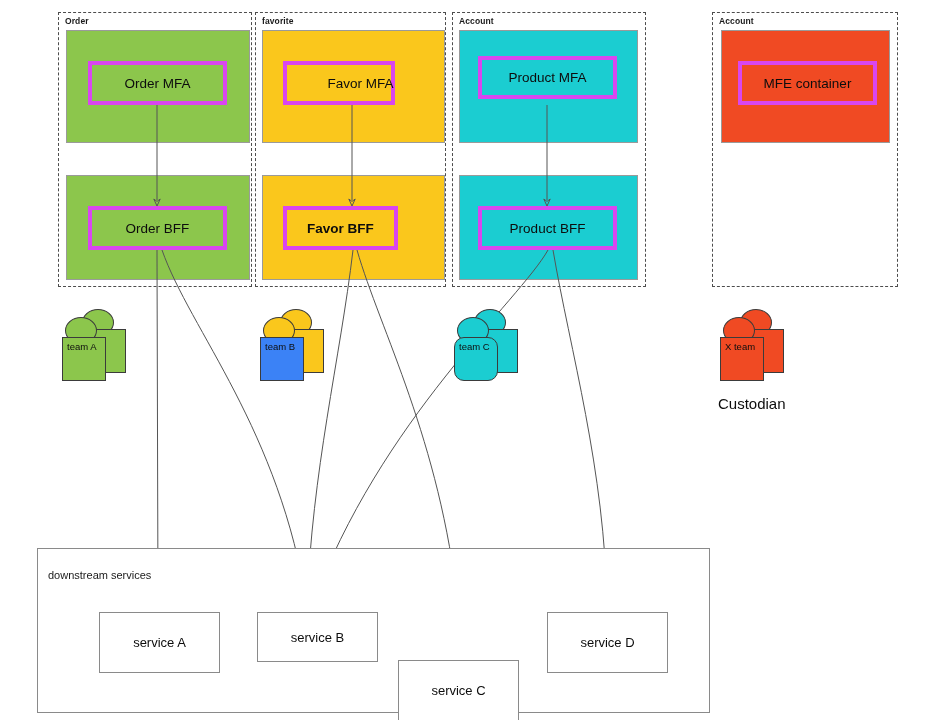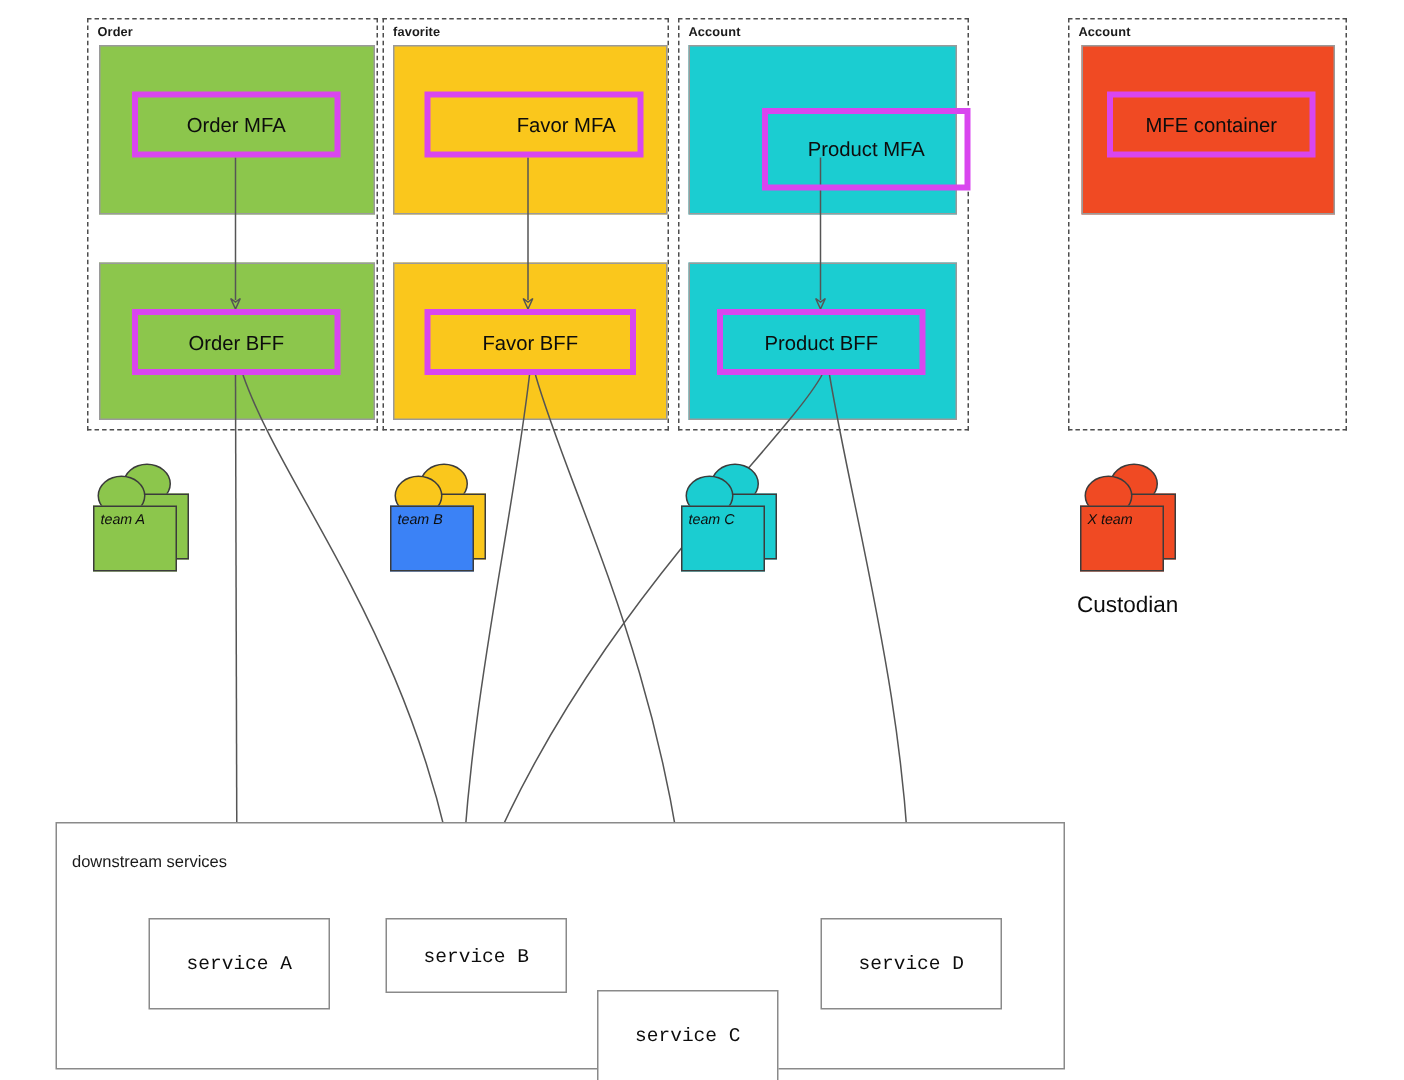--- a/index.html
+++ b/index.html
@@ -76,21 +76,20 @@
     position: absolute;
     box-sizing: border-box;
     border: 1px solid #8a8a8a;
     background: #ffffff;
     display: flex;
     align-items: center;
     justify-content: center;
     font-size: 13px;
     color: #0d0d0d;
     white-space: nowrap;
-    font-family: Liberation Mono, monospace;
   }
 
   
   .team {
     position: absolute;
     width: 70px;
     height: 70px;
   }
   .team .head-back,
   .team .head-front {
@@ -102,26 +101,25 @@
   .team .head-back  { width: 32px; height: 27px; left: 22px; top: 2px;  }
   .team .head-front { width: 32px; height: 27px; left: 5px;  top: 10px; }
   .team .card-back,
   .team .card-front {
     position: absolute;
     border: 1px solid #3b3b3b;
     box-sizing: border-box;
   }
   .team .card-back  { width: 44px; height: 44px; left: 22px; top: 22px; }
   .team .card-front {
-    width: 56px; height: 44px; left: 2px; top: 30px;
+    width: 44px; height: 44px; left: 2px; top: 30px;
     font-size: 9.5px;
     color: #0d0d0d;
     padding: 3px 0 0 4px;
     box-sizing: border-box;
-    font-style: italic;
   }
   .custodian-label {
     position: absolute;
     font-size: 15px;
     color: #0d0d0d;
     white-space: nowrap;
   }
 
   
   #connectors {
@@ -180,46 +178,46 @@
       <path d="M357,250 C380,330 440,440 458,606" stroke="#555555"></path>
       <path d="M459,612 l-3.6,-6.9 l3.3,2.3 l3.1,-2.6 Z" fill="#555555" stroke="#555555" stroke-width="0.6"></path>
       <path d="M548,250 C520,300 380,420 312,606" stroke="#555555"></path>
       <path d="M308,612 l-1.5,-7.6 l2.3,3.4 l3.9,-1.0 Z" fill="#555555" stroke="#555555" stroke-width="0.6"></path>
       <path d="M553,250 C570,350 605,470 607,606" stroke="#555555"></path>
       <path d="M608,612 l-3.6,-6.9 l3.3,2.3 l3.1,-2.6 Z" fill="#555555" stroke="#555555" stroke-width="0.6"></path>
     </svg>
 
   <div id="inner-layer">
       <div class="inner-box" style="left: 88px; top: 61px; width: 139px; height: 44px;">Order MFA</div>
-      <div class="inner-box" style="left: 283px; top: 61px; width: 146px; height: 44px; padding-left: 43px;">Favor MFA</div>
-      <div class="inner-box" style="left: 478px; top: 72px; width: 139px; height: 55px; margin-left: 30px;">Product MFA</div>
+      <div class="inner-box" style="left: 283px; top: 61px; width: 112px; height: 44px; padding-left: 43px;">Favor MFA</div>
+      <div class="inner-box" style="left: 478px; top: 56px; width: 139px; height: 43px;">Product MFA</div>
       <div class="inner-box" style="left: 738px; top: 61px; width: 139px; height: 44px;">MFE container</div>
       <div class="inner-box" style="left: 88px; top: 206px; width: 139px; height: 44px;">Order BFF</div>
-      <div class="inner-box" style="left: 283px; top: 206px; width: 141px; height: 44px;">Favor BFF</div>
+      <div class="inner-box" style="left: 283px; top: 206px; width: 115px; height: 44px; font-weight: bold;">Favor BFF</div>
       <div class="inner-box" style="left: 478px; top: 206px; width: 139px; height: 44px;">Product BFF</div>
     </div>
 
   <div id="teams-layer">
       <div class="team" style="left: 60px; top: 307px;">
         <div class="head-back" style="background: rgb(140, 198, 76);"></div>
         <div class="card-back" style="background: rgb(140, 198, 76);"></div>
         <div class="head-front" style="background: rgb(140, 198, 76);"></div>
         <div class="card-front" style="background: rgb(140, 198, 76);">team A</div>
       </div>
       <div class="team" style="left: 258px; top: 307px;">
         <div class="head-back" style="background: rgb(250, 199, 28);"></div>
         <div class="card-back" style="background: rgb(250, 199, 28);"></div>
         <div class="head-front" style="background: rgb(250, 199, 28);"></div>
         <div class="card-front" style="background: #3b82f6;">team B</div>
       </div>
       <div class="team" style="left: 452px; top: 307px;">
         <div class="head-back" style="background: rgb(27, 205, 209);"></div>
         <div class="card-back" style="background: rgb(27, 205, 209);"></div>
         <div class="head-front" style="background: rgb(27, 205, 209);"></div>
-        <div class="card-front" style="background: rgb(27, 205, 209);">team C</div>
+        <div class="card-front" style="background: rgb(27, 205, 209); border-radius: 10px;">team C</div>
       </div>
       <div class="team" style="left: 718px; top: 307px;">
         <div class="head-back" style="background: rgb(240, 74, 35);"></div>
         <div class="card-back" style="background: rgb(240, 74, 35);"></div>
         <div class="head-front" style="background: rgb(240, 74, 35);"></div>
         <div class="card-front" style="background: rgb(240, 74, 35);">X team</div>
       </div>
     </div>
 
   <div class="custodian-label" id="custodian-label" style="left: 718px; top: 395px;">Custodian</div>

